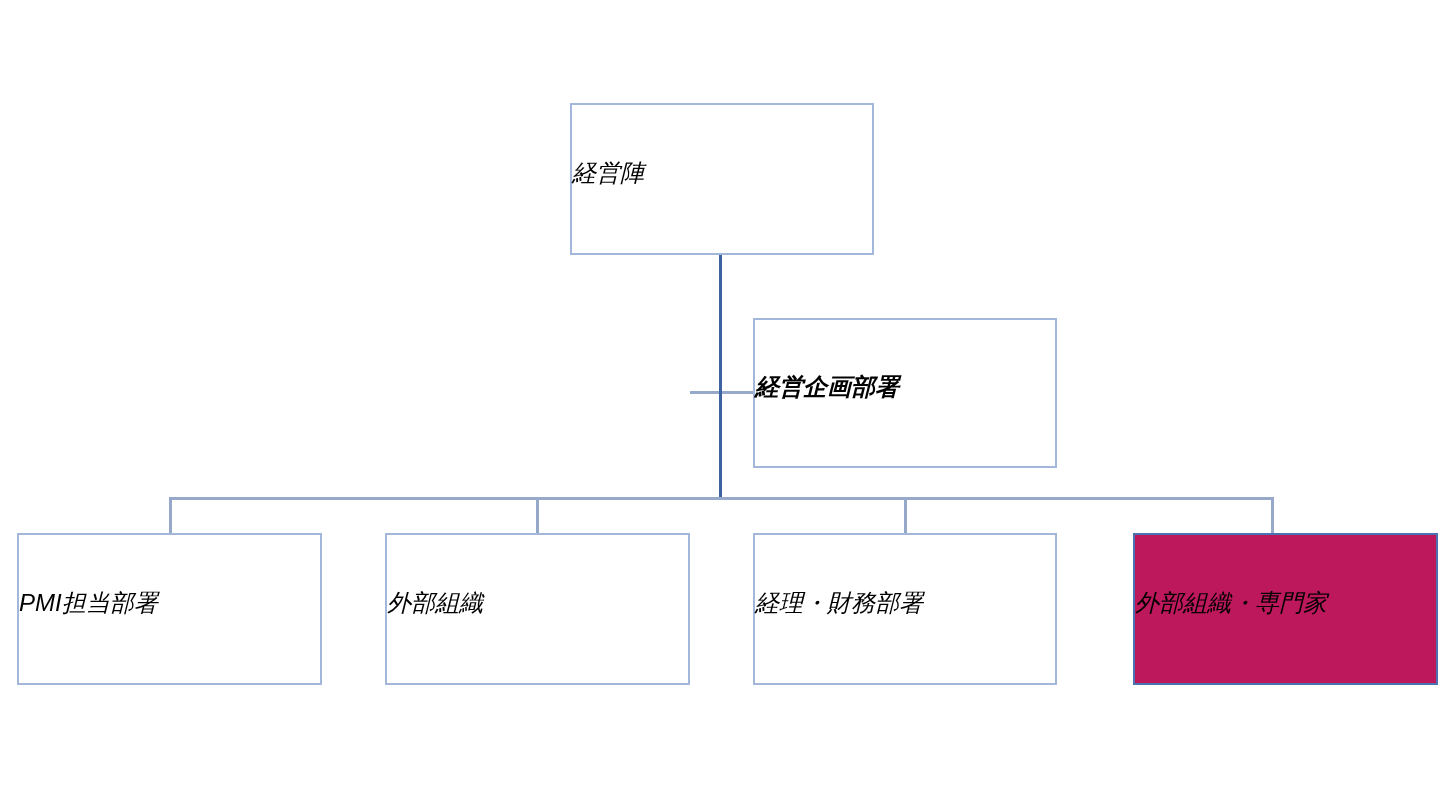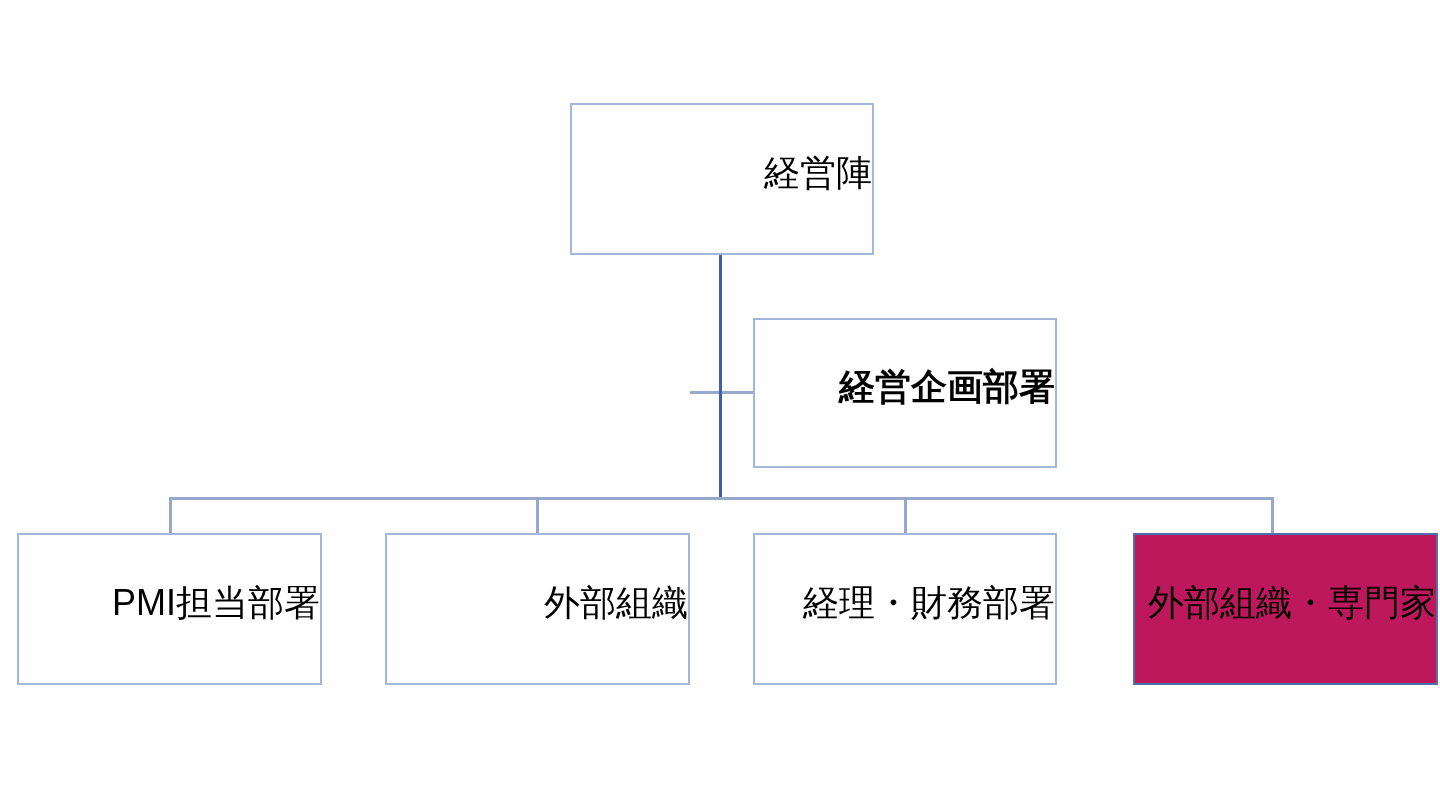--- a/index.html
+++ b/index.html
@@ -16,40 +16,41 @@
     overflow: hidden;
   }
   
   .node {
     position: absolute;
     box-sizing: border-box;
     background: #ffffff;
     border: 2px solid #a3b7db;
     display: flex;
     align-items: center;
-    justify-content: flex-end;
+    justify-content: flex-start;
     padding-bottom: 12px;
     color: #000000;
-    font-size: 36px;
+    font-size: 24px;
     line-height: 1.2;
     white-space: nowrap;
+    font-style: italic;
   }
   .node .label { display: block; }
   .node-bold { font-weight: 700; }
   .node-highlight {
     background: #be185d;
     border-color: #4c70b0;
     margin-left: 13px;
   }
   .node-management  { left: 570px;  top: 103px; width: 304px; height: 152px; }
   .node-ma          { left: 385px;  top: 318px; width: 305px; height: 150px; }
   .node-planning    { left: 753px;  top: 318px; width: 304px; height: 150px; }
   .node-pmi         { left: 17px;   top: 533px; width: 305px; height: 152px; }
   .node-legal       { left: 385px;  top: 533px; width: 305px; height: 152px; }
-  .node-accounting  { left: 753px;  top: 533px; width: 304px; height: 152px; padding-left: 12px; }
+  .node-accounting  { left: 753px;  top: 533px; width: 304px; height: 152px; }
   .node-external    { left: 1120px; top: 533px; width: 305px; height: 152px; }
   
   .connector { position: absolute; }
   .connector-trunk {
     left: 719px; top: 254px; width: 3px; height: 246px;
     background: #3d64a1;
   }
   .connector-stub {
     left: 690px; top: 391px; width: 63px; height: 3px;
     background: #96a9cb;

